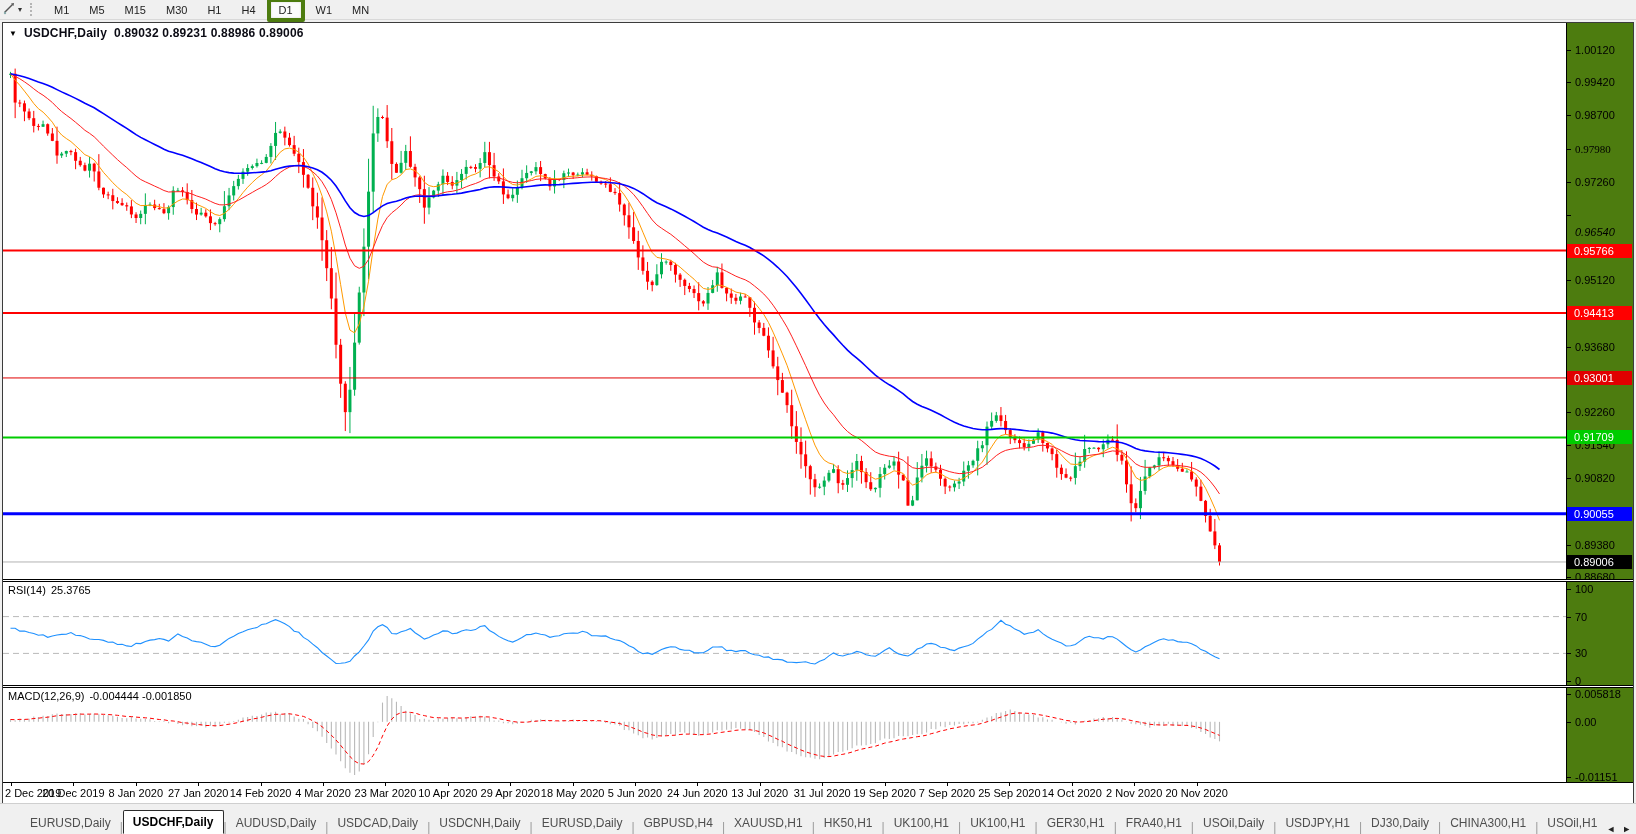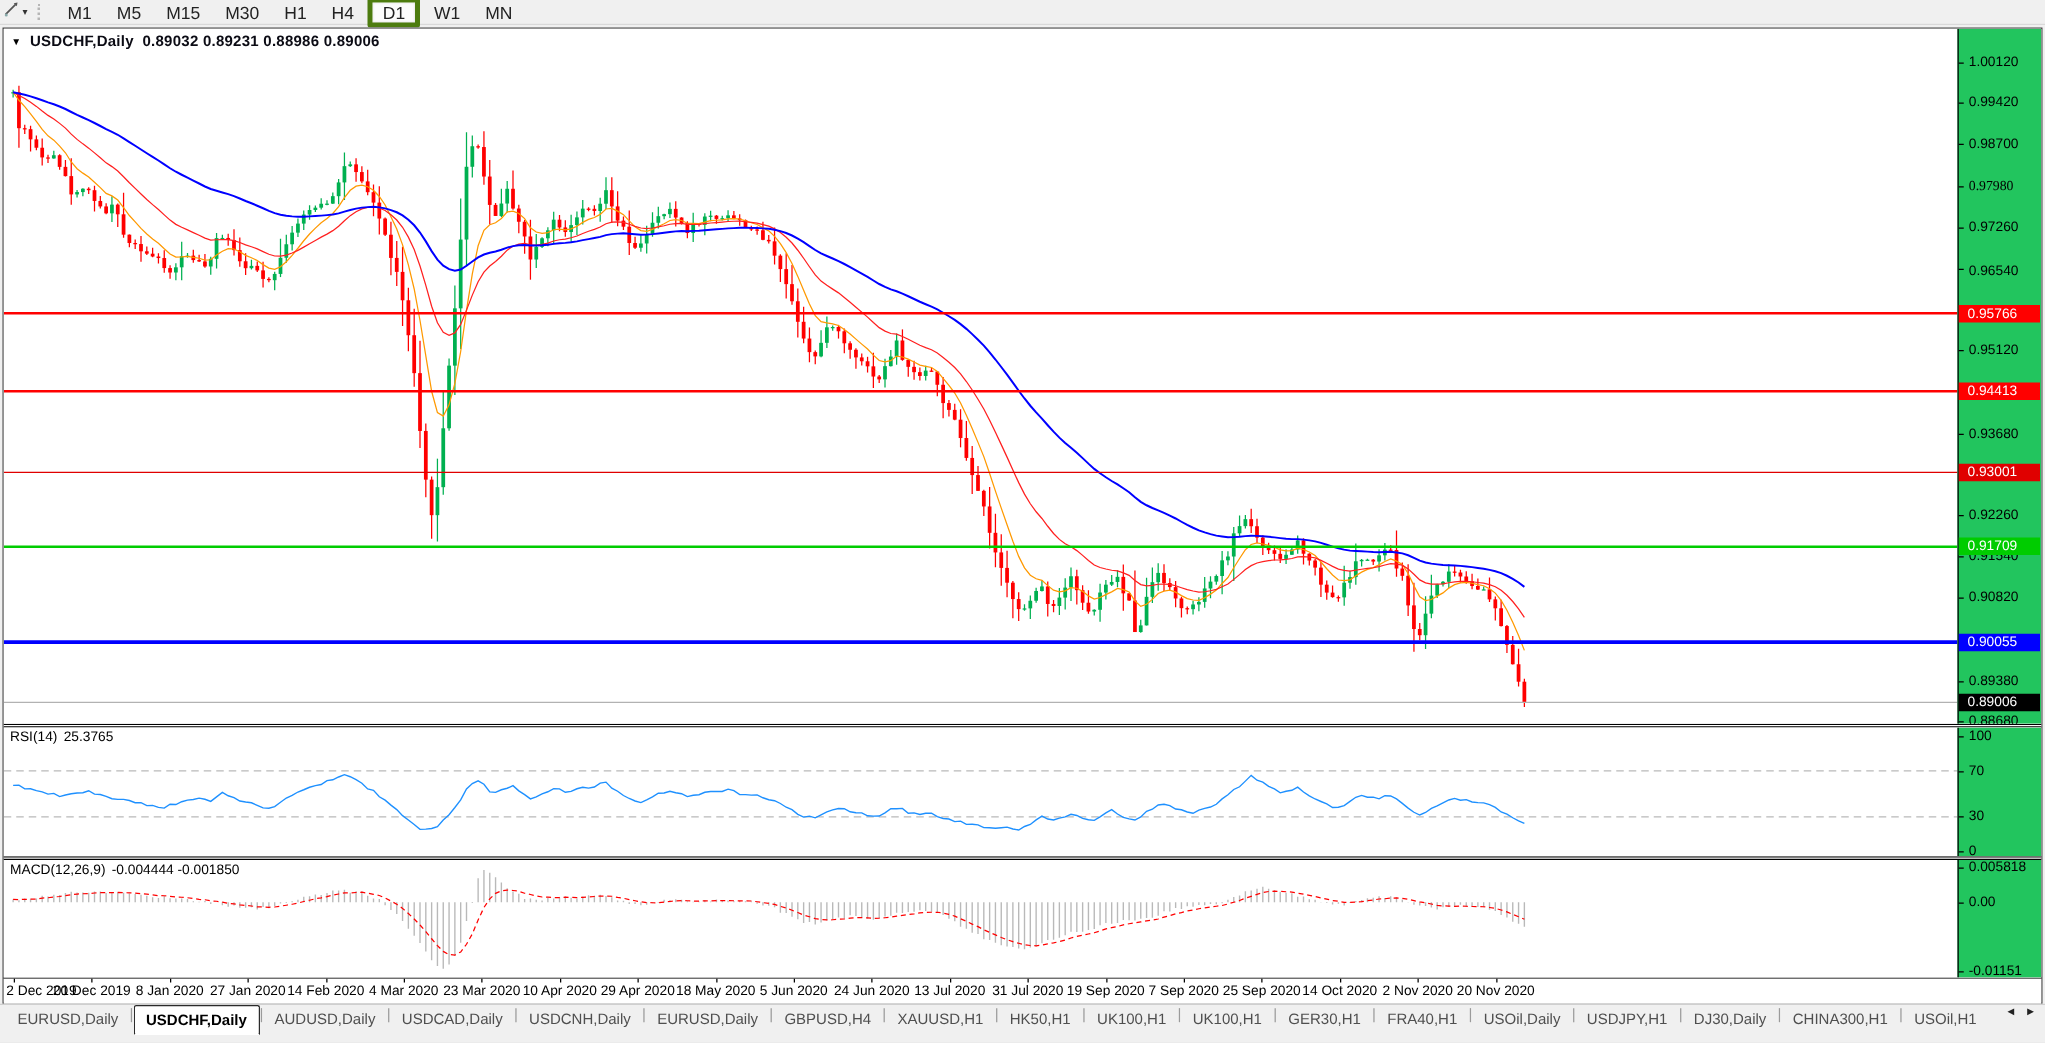--- a/index.html
+++ b/index.html
@@ -5,52 +5,52 @@
   html,body{margin:0;padding:0;background:#e4e4e4;}
   .app{position:relative;width:1636px;height:834px;background:#f0f0f0;overflow:hidden;
        font-family:"Liberation Sans",sans-serif;}
   
   .toolbar{position:absolute;left:0;top:0;width:1636px;height:20px;background:#f0f0f0;
            border-bottom:1px solid #d9d9d9;display:flex;align-items:center;box-sizing:border-box;}
   .tool-left{display:flex;align-items:center;padding:0 3px 0 2px;}
   .caret{font-size:8px;color:#333;margin-left:2px;}
   .grip{width:4px;height:13px;margin:0 9px 0 5px;border-left:2px dotted #b5b5b5;}
   .tf-buttons{display:flex;align-items:center;}
-  .tf-btn{font-size:14px;color:#222;padding:2px 8px;margin-right:2px;border:1px solid transparent;
+  .tf-btn{font-size:11px;color:#222;padding:2px 8px;margin-right:2px;border:1px solid transparent;
           border-radius:2px;line-height:12px;}
   .tf-btn.active{background:#fcfcfc;border:4px solid #4d7c0f;box-shadow:inset 0 0 2px #d6d6d6;}
   
   .window{position:absolute;left:2px;top:22px;width:1630px;height:780px;border:1px solid #3c3c3c;
           background:#fff;}
   .pane{position:relative;width:1630px;background:#fff;overflow:hidden;}
   #pane-main{height:556px;}
   #pane-rsi{height:103px;}
   #pane-macd{height:94px;}
   .pane svg{position:absolute;left:0;top:0;display:block;}
   .axis{position:absolute;top:0;right:0;width:67px;height:100%;border-left:1px solid #000;
-        background:#22c55e;box-sizing:border-box;}
+        background:#4d7c0f;box-sizing:border-box;}
   .axis .tick{position:absolute;left:0;width:4px;height:1px;background:#000;}
   .axis .lbl{position:absolute;left:8px;font-size:11px;color:#000;transform:translateY(-50%);
              white-space:nowrap;}
   .axis .chip{position:absolute;left:0;right:1px;height:14px;line-height:14px;font-size:11px;
               padding-left:7px;transform:translateY(-50%);white-space:nowrap;}
   .sep{height:3px;background:#fff;border-top:1px solid #000;border-bottom:1px solid #000;
        box-sizing:border-box;cursor:row-resize;}
   .hline{height:1px;background:#000;}
   .daterow{position:relative;height:19px;background:#fff;}
   .daterow .dlbl{position:absolute;top:4px;font-size:11px;color:#000;white-space:nowrap;}
   .daterow .dtick{position:absolute;top:0;width:1px;height:3px;background:#000;}
   .chart-title{position:absolute;left:6px;top:3px;font-size:12px;color:#0b0b14;display:flex;
                align-items:center;gap:7px;}
   .chart-title .marker{font-size:8px;color:#000;}
   .chart-title .sym,.chart-title .ohlc{font-weight:700;letter-spacing:0.2px;}
   .pane-label{position:absolute;left:5px;top:2px;font-size:11px;color:#000;display:flex;gap:5px;}
   
   .tabbar{position:absolute;left:0;top:803px;width:1636px;height:31px;background:#f0f0f0;
-          border-top:1px solid #cfcfcf;display:flex;align-items:flex-start;padding-left:5px;
+          border-top:1px solid #cfcfcf;display:flex;align-items:flex-end;padding-left:21px;
           box-sizing:border-box;}
   .tab{font-size:12px;color:#4f4f4f;padding:4px 9px;white-space:nowrap;}
   .tab.active{background:#fff;color:#000;font-weight:700;border:1px solid #2b2b2b;
               border-bottom-color:#fff;border-radius:2px 2px 0 0;}
   .tabdiv{color:#9b9b9b;font-size:12px;}
   .tab-scroll{margin-left:auto;display:flex;gap:7px;padding-right:7px;color:#222;font-size:9px;}
 </style>
 </head>
 <body>
 
@@ -626,21 +626,21 @@
           <div class="lbl" style="top: 27px;">1.00120</div>
           <div class="tick" style="top: 59.2465px;"></div>
           <div class="lbl" style="top: 59.2465px;">0.99420</div>
           <div class="tick" style="top: 92.4143px;"></div>
           <div class="lbl" style="top: 92.4143px;">0.98700</div>
           <div class="tick" style="top: 125.582px;"></div>
           <div class="lbl" style="top: 125.582px; font-family: Liberation Serif, serif;">0.97980</div>
           <div class="tick" style="top: 158.75px;"></div>
           <div class="lbl" style="top: 158.75px;">0.97260</div>
           <div class="tick" style="top: 191.918px;"></div>
-          <div class="lbl" style="top: 194px;">0.96540</div>
+          <div class="lbl" style="top: 209px; font-style: italic;">0.96540</div>
           <div class="tick" style="top: 257.332px;"></div>
           <div class="lbl" style="top: 257.332px;">0.95120</div>
           <div class="tick" style="top: 323.668px;"></div>
           <div class="lbl" style="top: 323.668px;">0.93680</div>
           <div class="tick" style="top: 389.082px;"></div>
           <div class="lbl" style="top: 389.082px;">0.92260</div>
           <div class="tick" style="top: 422.25px;"></div>
           <div class="lbl" style="top: 422.25px;">0.91540</div>
           <div class="tick" style="top: 455.418px;"></div>
           <div class="lbl" style="top: 455.418px;">0.90820</div>

